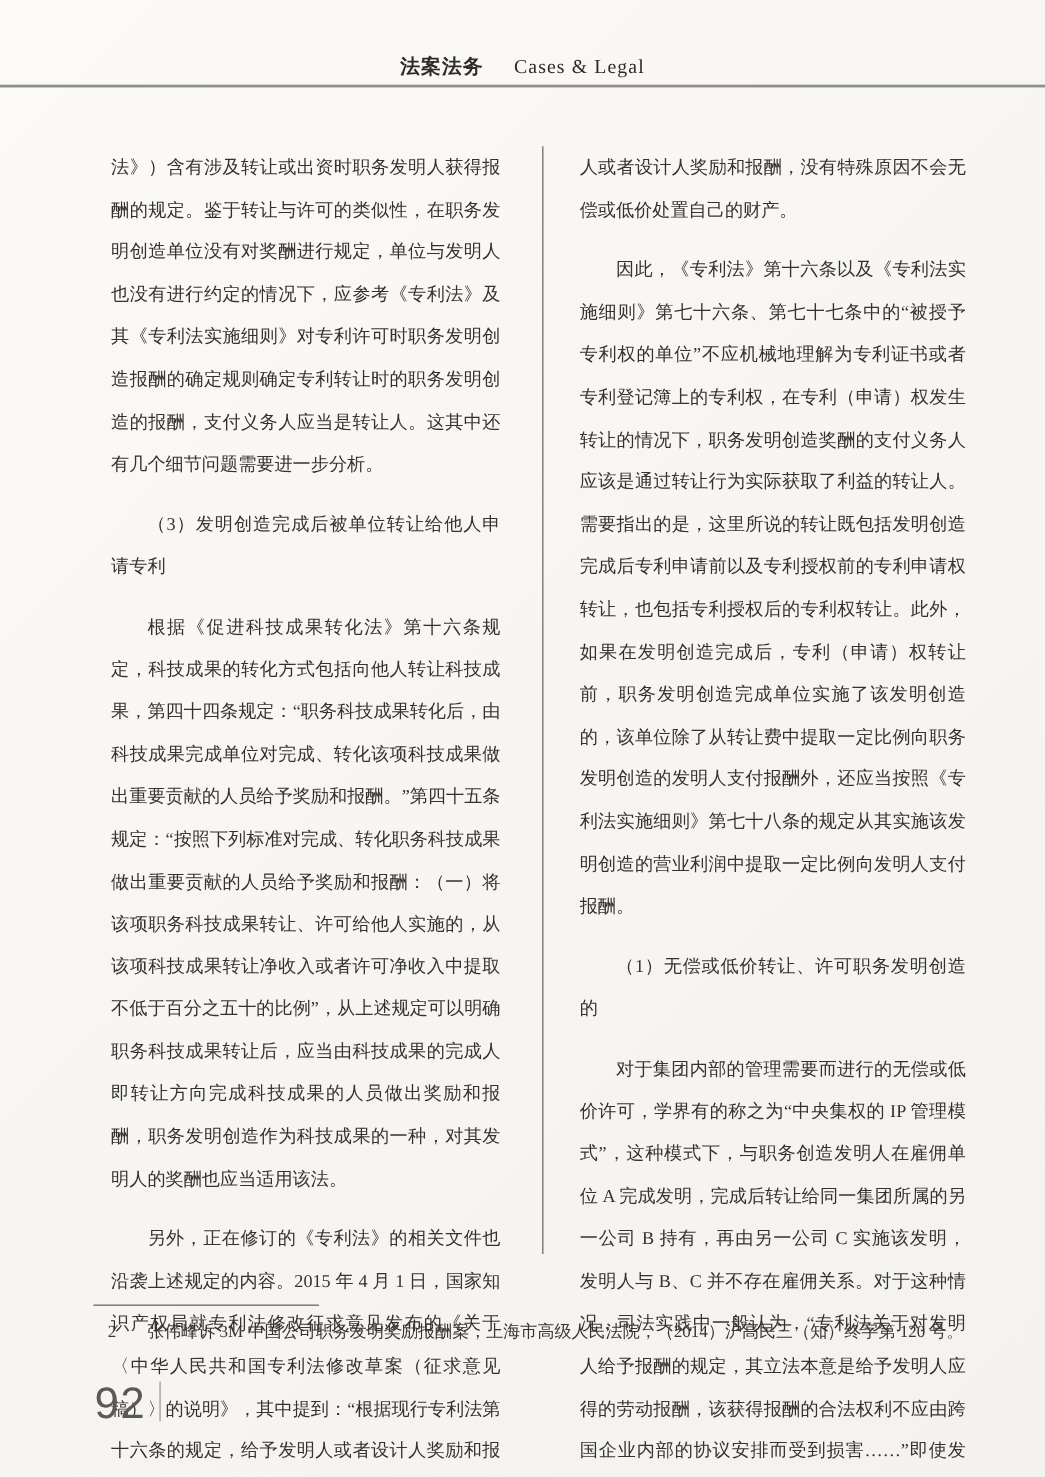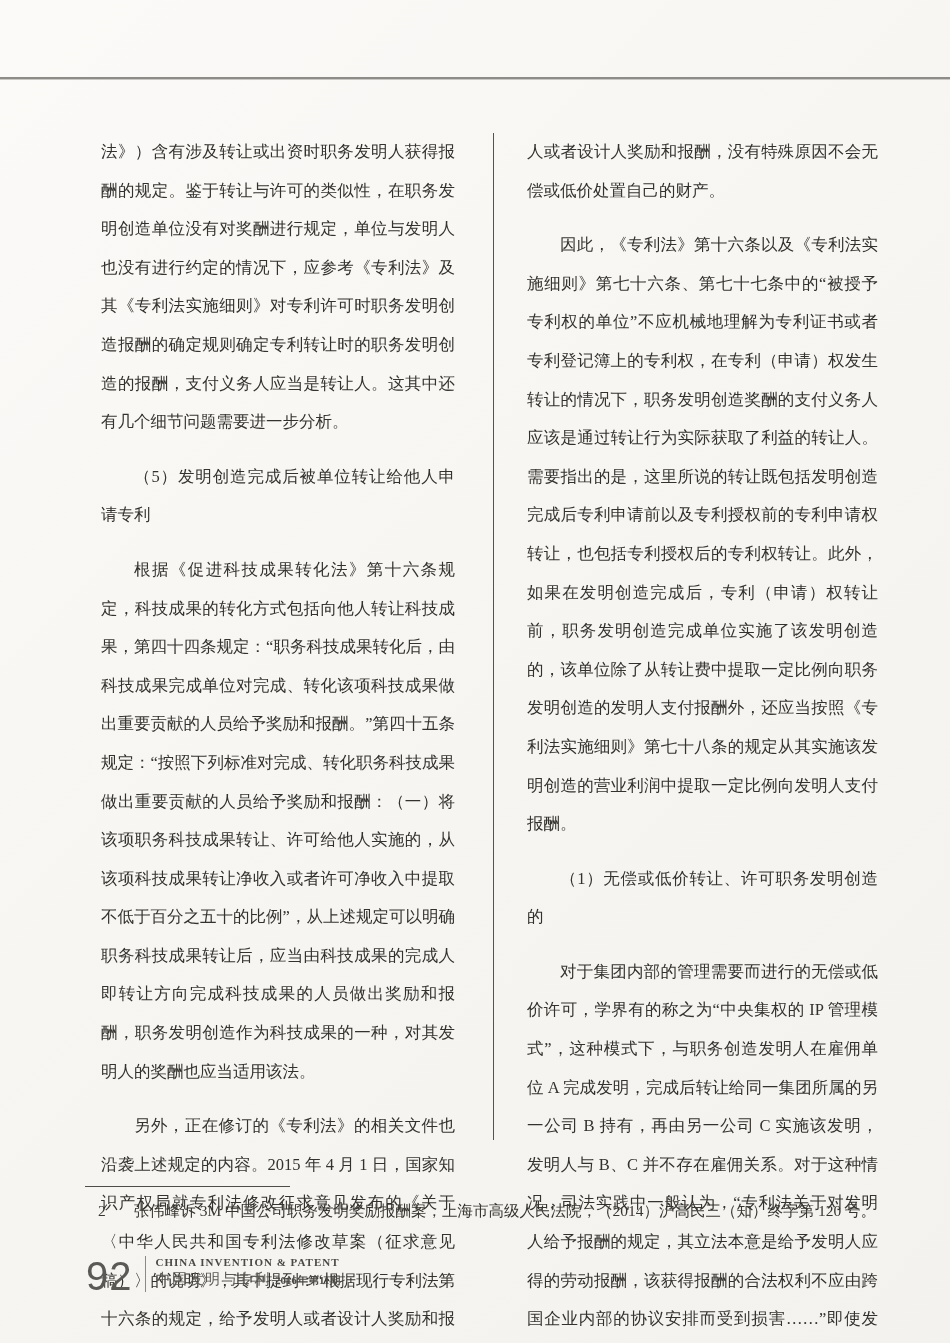--- a/index.html
+++ b/index.html
@@ -73,25 +73,29 @@
   }
   .journal-zh-row{color:#5d5b56;font-size:15px;}
   .journal-zh-row .zh-name{letter-spacing:1.5px;}
   .journal-zh-row .issue{font-size:11px;font-weight:bold;color:#4b4945;margin-left:4px;}
 </style>
 </head>
 <body>
 
 <div class="page">
 
+  <div class="header-title">
+    <span class="zh">法案法务</span>
+    <span class="en">Cases &amp; Legal</span>
+  </div>
   <div class="header-rule"></div>
 
   <section class="col col-left">
     <p>法》）含有涉及转让或出资时职务发明人获得报酬的规定。鉴于转让与许可的类似性，在职务发明创造单位没有对奖酬进行规定，单位与发明人也没有进行约定的情况下，应参考《专利法》及其《专利法实施细则》对专利许可时职务发明创造报酬的确定规则确定专利转让时的职务发明创造的报酬，支付义务人应当是转让人。这其中还有几个细节问题需要进一步分析。</p>
-    <p class="indent">（5）发明创造完成后被单位转让给他人申请专利</p>
+    <p class="indent">（3）发明创造完成后被单位转让给他人申请专利</p>
     <p class="indent">根据《促进科技成果转化法》第十六条规定，科技成果的转化方式包括向他人转让科技成果，第四十四条规定：“职务科技成果转化后，由科技成果完成单位对完成、转化该项科技成果做出重要贡献的人员给予奖励和报酬。”第四十五条规定：“按照下列标准对完成、转化职务科技成果做出重要贡献的人员给予奖励和报酬：（一）将该项职务科技成果转让、许可给他人实施的，从该项科技成果转让净收入或者许可净收入中提取不低于百分之五十的比例”，从上述规定可以明确职务科技成果转让后，应当由科技成果的完成人即转让方向完成科技成果的人员做出奖励和报酬，职务发明创造作为科技成果的一种，对其发明人的奖酬也应当适用该法。</p>
     <p class="indent">另外，正在修订的《专利法》的相关文件也沿袭上述规定的内容。2015 年 4 月 1 日，国家知识产权局就专利法修改征求意见发布的《关于〈中华人民共和国专利法修改草案（征求意见稿）〉的说明》，其中提到：“根据现行专利法第十六条的规定，给予发明人或者设计人奖励和报酬的主体是‘被授予专利权的单位’。实践中，部分单位在申请专利之前将职务发明创造转让给其他单位，由其申请专利。在这种情况下，‘被授予专利权的单位’不再是发明人或者设计人所在单位，而是受让单位。要求已经支付转让费的单位给予发明人或者设计人奖励和报酬，不具有合理性。为此，草案对该条进行了修改，规定给予发明人或设计人奖酬的主体是被授予专利权的发明人或设计人所在单位。”该说明作为《专利法》立法原意的权威解读，十分清晰地指出，《专利法》第十六条中所指的给予发明</p>
   </section>
 
   <div class="col-divider"></div>
 
   <section class="col col-right">
     <p>人或者设计人奖励和报酬，没有特殊原因不会无偿或低价处置自己的财产。</p>
     <p class="indent">因此，《专利法》第十六条以及《专利法实施细则》第七十六条、第七十七条中的“被授予专利权的单位”不应机械地理解为专利证书或者专利登记簿上的专利权，在专利（申请）权发生转让的情况下，职务发明创造奖酬的支付义务人应该是通过转让行为实际获取了利益的转让人。需要指出的是，这里所说的转让既包括发明创造完成后专利申请前以及专利授权前的专利申请权转让，也包括专利授权后的专利权转让。此外，如果在发明创造完成后，专利（申请）权转让前，职务发明创造完成单位实施了该发明创造的，该单位除了从转让费中提取一定比例向职务发明创造的发明人支付报酬外，还应当按照《专利法实施细则》第七十八条的规定从其实施该发明创造的营业利润中提取一定比例向发明人支付报酬。</p>
     <p class="indent">（1）无偿或低价转让、许可职务发明创造的</p>
@@ -100,21 +104,15 @@
   </section>
 
   <div class="footnote-rule"></div>
   <div class="footnote">
     <span class="fn-marker">2</span><span class="fn-text">张伟峰诉 3M 中国公司职务发明奖励报酬案，上海市高级人民法院，（2014）沪高民三（知）终字第 120 号。</span>
   </div>
 
   <div class="footer">
     <span class="page-num">92</span>
     <span class="footer-divider"></span>
-    <div class="journal">
-      <div class="journal-en">CHINA INVENTION &amp; PATENT</div>
-      <div class="journal-zh-row">
-        <span class="zh-name">中国发明与专利</span><span class="issue">2016年第11期</span>
-      </div>
-    </div>
   </div>
 
 </div>
 
 </body></html>

